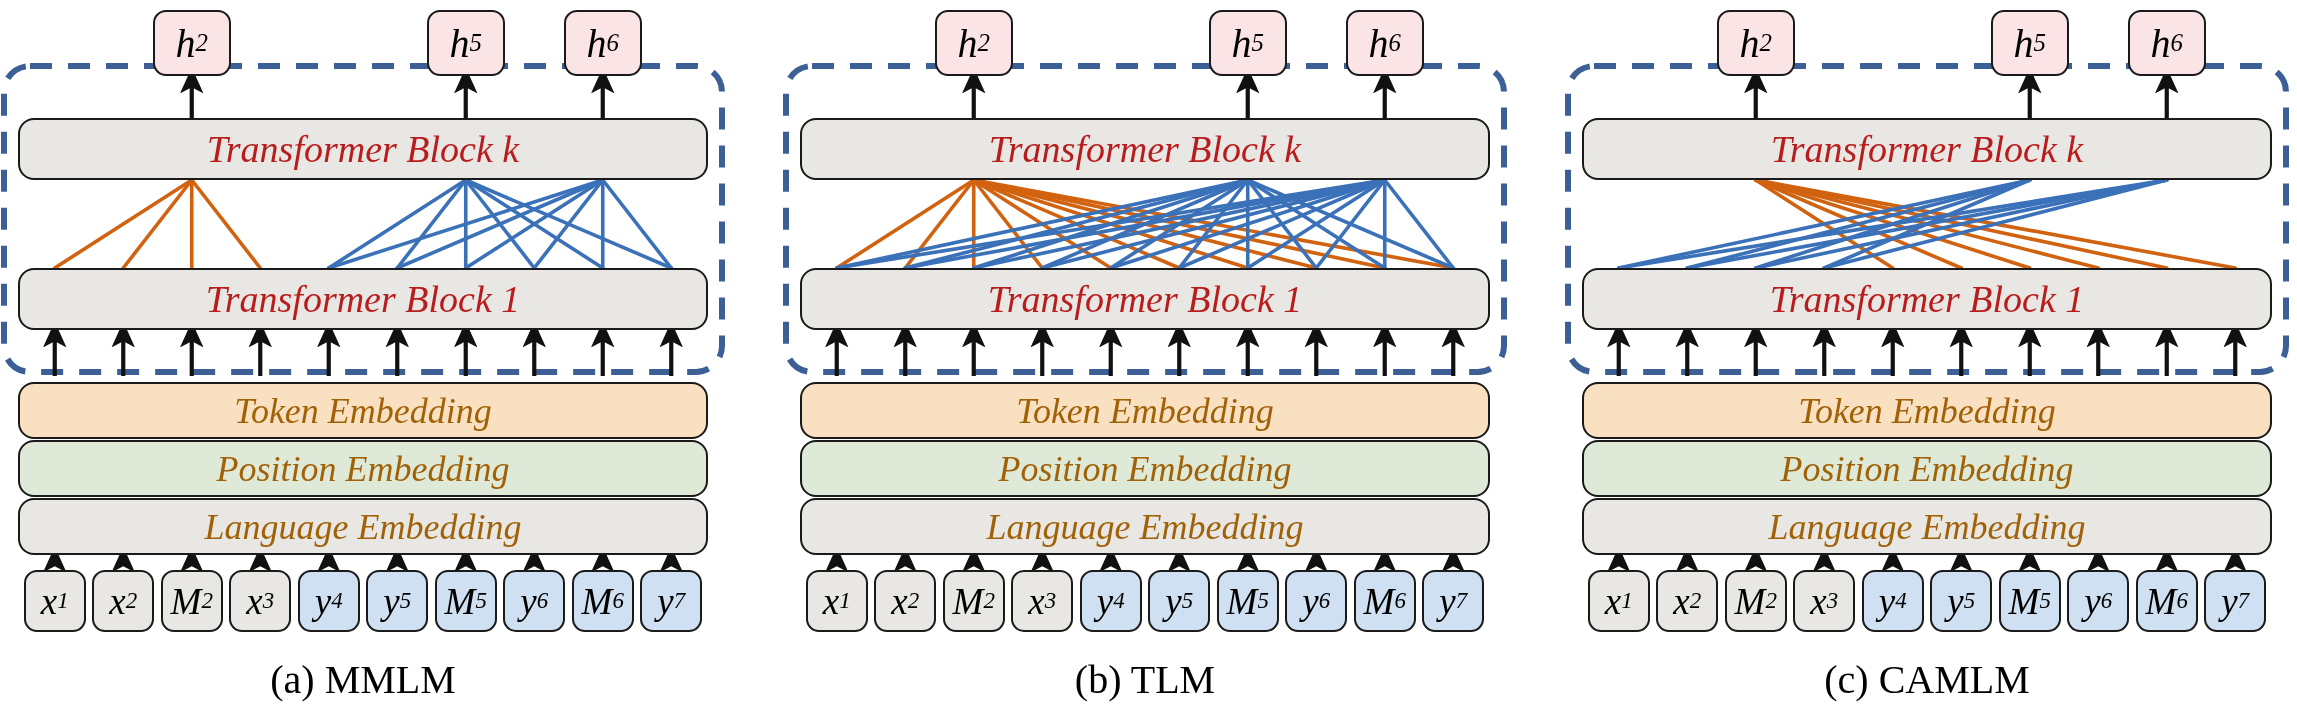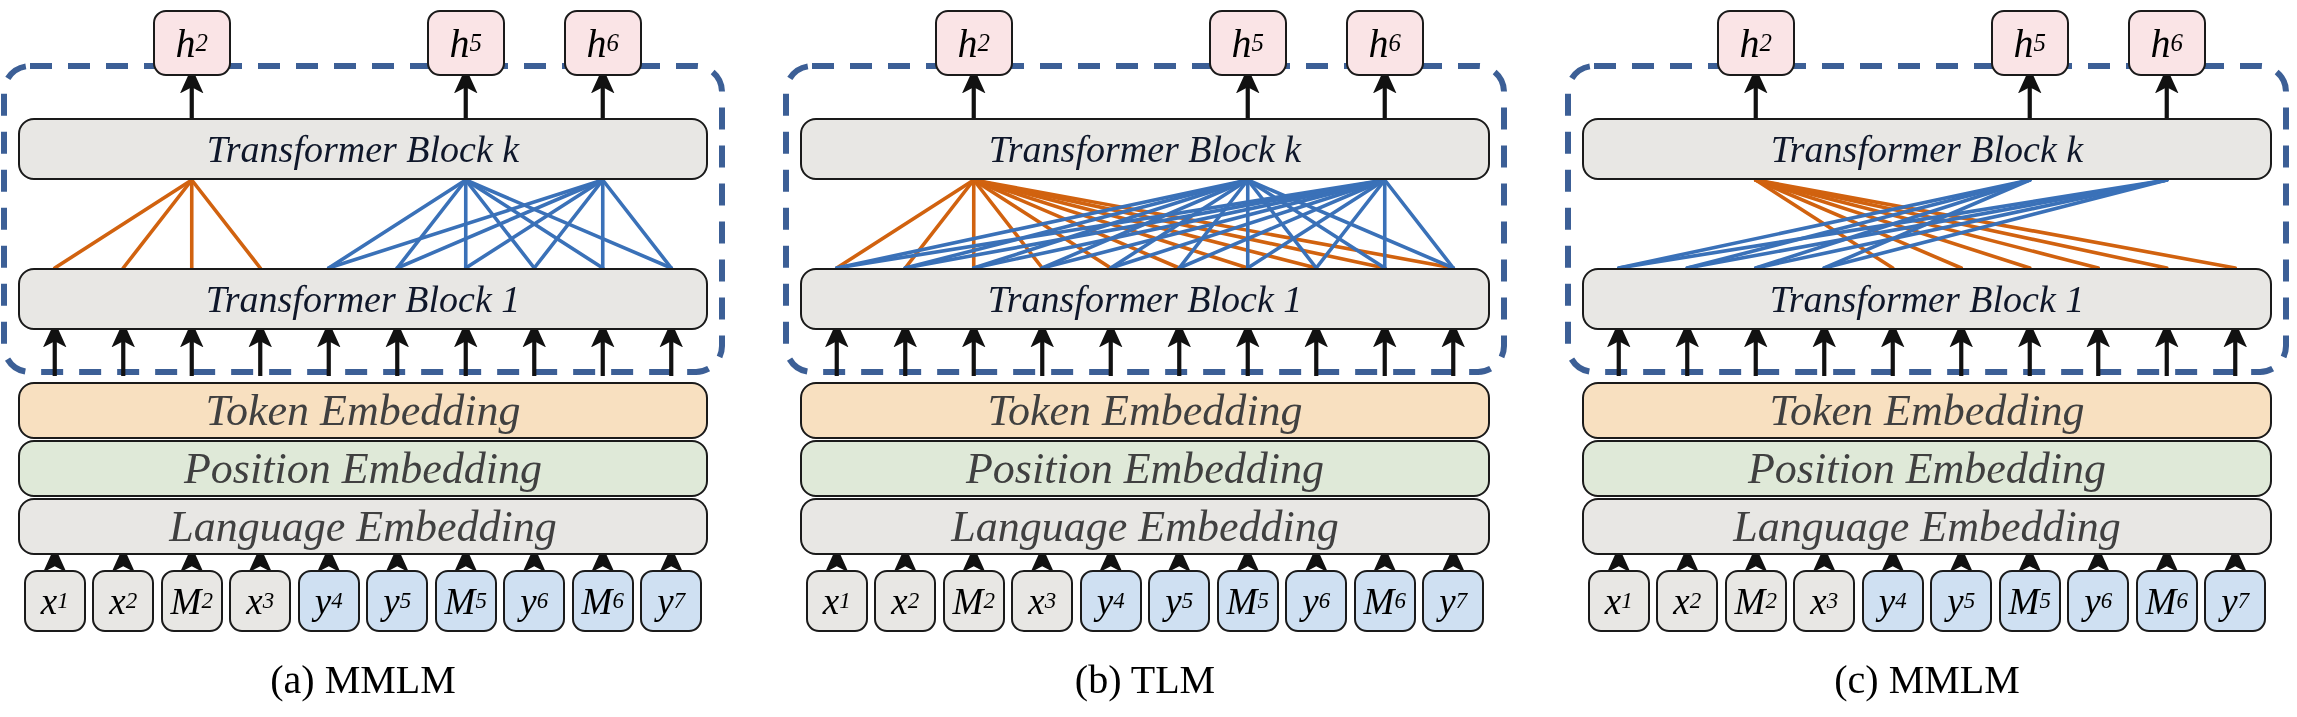--- a/index.html
+++ b/index.html
@@ -24,32 +24,32 @@
   }
   .hbox sub,.tokbox sub{font-size:0.62em;vertical-align:-0.28em;font-style:italic;}
 
   .blockbar{
     position:absolute;
     height:62px;
     background:#e8e7e4;
     border:2.6px solid #1a1a1a;
     border-radius:16px;
     display:flex;align-items:center;justify-content:center;
-    font-style:italic;font-size:38px;color:#0f172a;
+    font-style:italic;font-size:38px;color:#b91c1c;
     box-sizing:border-box;
     white-space:nowrap;
     z-index:5;
   }
   .embbar{
     position:absolute;
     height:57px;
     border:2.6px solid #1a1a1a;
     border-radius:16px;
     display:flex;align-items:center;justify-content:center;
-    font-style:italic;font-size:44px;color:#404040;
+    font-style:italic;font-size:36px;color:#a16207;
     box-sizing:border-box;
     white-space:nowrap;
     z-index:5;
   }
   .emb-token{background:#f8e0c0;}
   .emb-pos{background:#dfe9d8;}
   .emb-lang{background:#e8e7e4;font-family:Liberation Serif, serif;}
 
   .tokbox{
     position:absolute;
@@ -391,15 +391,15 @@
         <sub>6</sub>
       </div>
       <div class="tokbox tok-tgt" style="left: 2135.75px; top: 570px; width: 62px;">
         <span>M</span>
         <sub>6</sub>
       </div>
       <div class="tokbox tok-tgt" style="left: 2204.25px; top: 570px; width: 62px;">
         <span>y</span>
         <sub>7</sub>
       </div>
-      <div class="caption" style="left: 1582px; top: 656px; width: 690px;">(c) MMLM</div>
+      <div class="caption" style="left: 1582px; top: 656px; width: 690px;">(c) CAMLM</div>
     </div>
 </div>
 
 </body></html>

